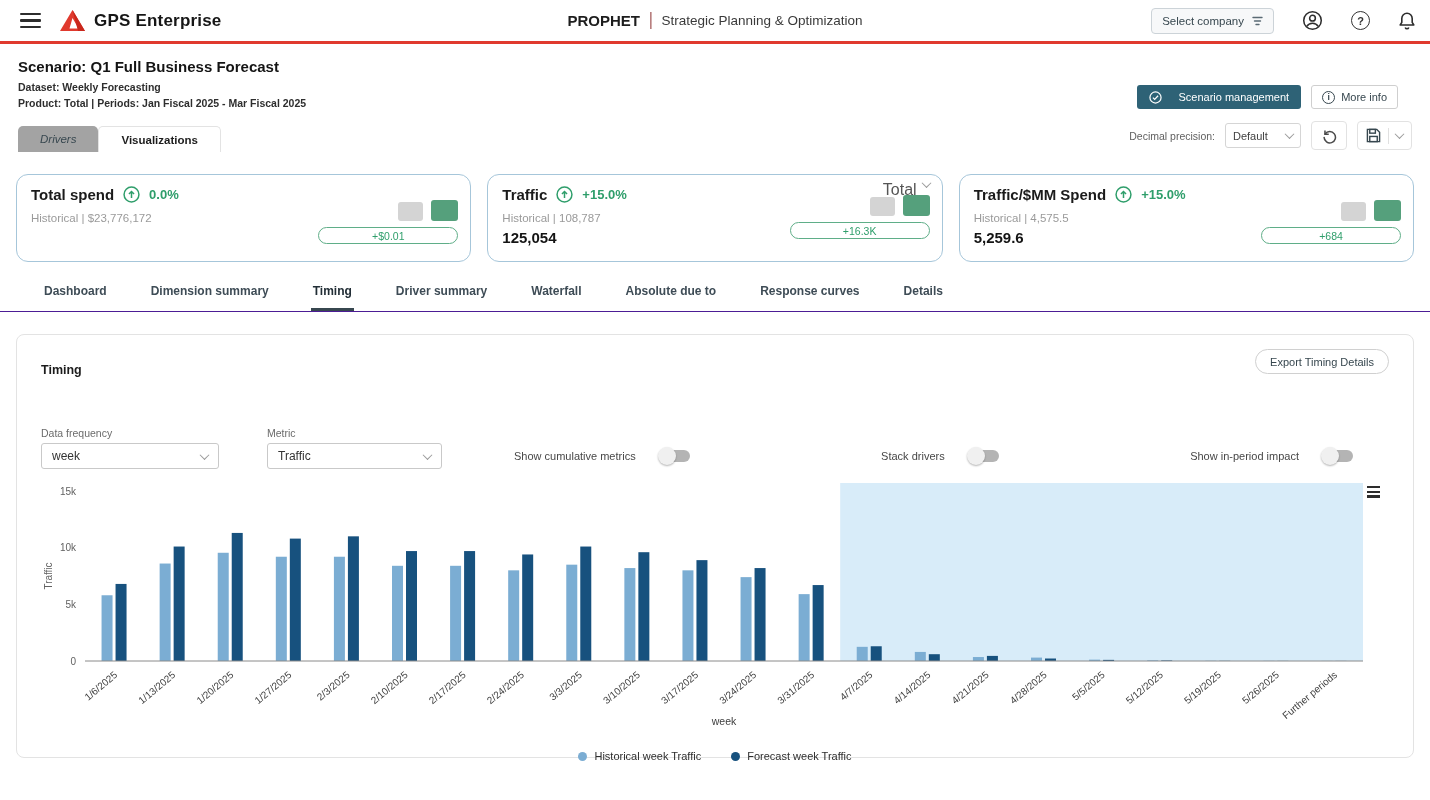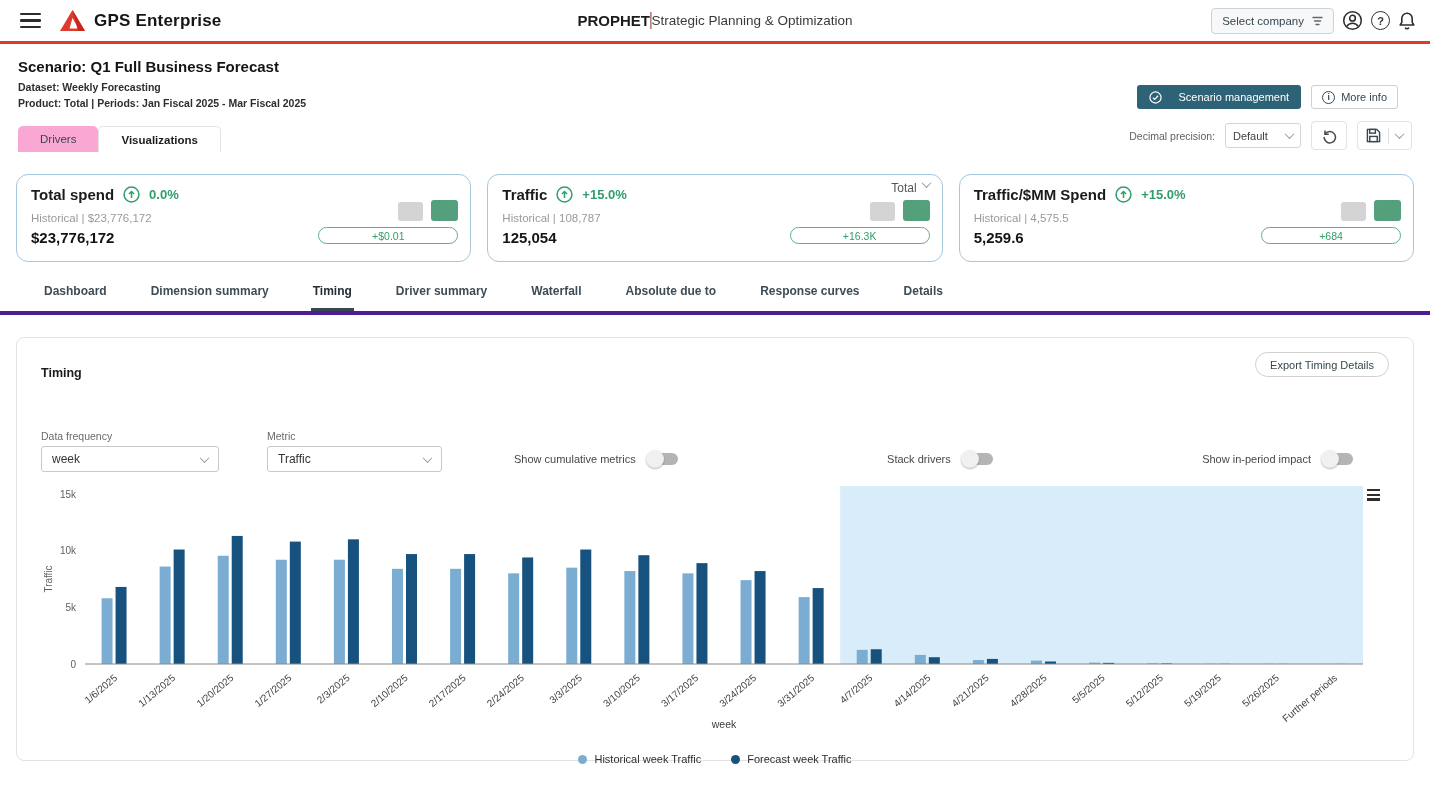--- a/index.html
+++ b/index.html
@@ -13,25 +13,25 @@
   button{font-family:inherit; cursor:pointer; background:none; border:none;}
 
   
   .topbar{height:44px; display:flex; align-items:center; padding:0 14px;
     border-bottom:3px solid var(--red); position:relative; background:#fff;}
   .hamburger{display:flex; flex-direction:column; gap:4px; padding:6px; margin-right:12px;}
   .hamburger i{display:block; width:21px; height:2.6px; background:#2d2d2d; border-radius:1px;}
   .logo{margin-right:8px; display:flex; align-items:center;}
   .app-name{font-size:17px; font-weight:700; letter-spacing:.2px; color:#161616;}
   .center-brand{position:absolute; left:50%; transform:translateX(-50%);
-    display:flex; align-items:center; white-space:nowrap;}
+    display:flex; align-items:center; gap:10px; white-space:nowrap;}
   .brand-main{font-size:15px; font-weight:700; color:#1d1d1d;}
   .brand-div{width:1.6px; height:17px; background:#8c2f2f;}
   .brand-sub{font-size:13.5px; color:#3a3a3a;}
-  .topbar-right{margin-left:auto; display:flex; align-items:center; gap:8px;}
+  .topbar-right{margin-left:auto; display:flex; align-items:center; gap:28px;}
   .select-company{display:flex; align-items:center; gap:8px; height:26px; padding:0 10px;
     border:1px solid #ccd3d8; border-radius:4px; background:#f7f8f9; font-size:11.5px; color:#37474f;}
   .round-icon{width:19px; height:19px; border-radius:50%; border:1.6px solid #333;
     display:flex; align-items:center; justify-content:center; font-size:11px; font-weight:700; color:#333;}
 
   
   .scenario-row{display:flex; align-items:flex-end; padding:14px 32px 0 18px;}
   .scenario-title{font-size:15px; font-weight:700; color:#141414;}
   .scenario-sub{font-size:10.5px; font-weight:600; color:#2e2e2e; margin-top:6px;}
   .scenario-sub2{font-size:10.5px; font-weight:700; color:#2e2e2e; margin-top:4px;}
@@ -40,21 +40,21 @@
     background:var(--teal); color:#fff; font-size:11px; border-radius:3px;}
   .btn-outline{display:flex; align-items:center; gap:6px; height:24px; padding:0 10px;
     border:1px solid #cfcfcf; border-radius:3px; background:#fff; font-size:11px; color:#37474f;}
   .circle-glyph{width:13px; height:13px; border-radius:50%; border:1.2px solid currentColor;
     display:flex; align-items:center; justify-content:center; font-size:8.5px; font-weight:700; line-height:1;}
 
   
   .toolbar-row{display:flex; align-items:flex-end; padding:12px 18px 0 18px;}
   .ptab{height:26px; padding:0 22px; display:flex; align-items:center; font-size:11.5px;
     color:#37474f; border-radius:5px 5px 0 0;}
-  .ptab.inactive{background:#f9a8d4;}
+  .ptab.inactive{background:#a3a3a3;font-style:italic;}
   .ptab.active{background:#fff; border:1px solid var(--line); border-bottom:none; font-weight:600; color:#1d1d1d;text-align:center;}
   .toolbar-right{margin-left:auto; display:flex; align-items:center; gap:10px; padding-bottom:2px;}
   .dp-label{font-size:10.5px; color:#616161;}
   .mini-select{display:flex; align-items:center; justify-content:space-between; width:76px; height:25px;
     border:1px solid #d5d5d5; border-radius:3px; padding:0 7px; font-size:11px; color:#424242; background:#fff;}
   .chev{width:7px; height:7px; border-right:1.6px solid #9a9a9a; border-bottom:1.6px solid #9a9a9a;
     transform:rotate(45deg) translate(-1px,-1px);}
   .chev.dark{border-color:#444;}
   .icon-btn{height:29px; min-width:36px; border:1px solid #e2e2e2; border-radius:4px; background:#fff;
     display:flex; align-items:center; justify-content:center; gap:7px; padding:0 8px;}
@@ -63,49 +63,49 @@
   
   .kpi-row{display:flex; gap:16px; padding:22px 16px 0 16px;}
   .kpi-card{flex:1; position:relative; border:1px solid var(--card-border); border-radius:12px;
     background:#fff; height:88px; padding:11px 14px;}
   .kpi-head{display:flex; align-items:center; gap:9px;}
   .kpi-title{font-size:15px; font-weight:700; color:#1b1b1b;}
   .kpi-delta{font-size:13px; font-weight:700; color:var(--green);}
   .kpi-historical{font-size:11.5px; color:var(--muted); margin-top:9px;}
   .kpi-value{font-size:15px; font-weight:700; margin-top:5px; color:#141414;}
   .kpi-right{position:absolute; top:6px; right:12px; display:flex; flex-direction:column; align-items:flex-end;}
-  .kpi-selector{display:flex; align-items:flex-start; gap:6px; font-size:12px; color:#555; height:14px; margin-bottom:5px;}
+  .kpi-selector{display:flex; align-items:flex-start; gap:6px; font-size:16px; color:#555; height:14px; }
   .kpi-right .spacer{height:19px;}
   .swatches{display:flex; gap:8px; align-items:flex-end;}
   .swatch{width:25px; height:19px; border-radius:3px;}
   .swatch.gray{background:#d4d4d4;}
   .swatch.green{background:#55a07c; width:27px; height:21px;}
   .pill{margin-top:6px; width:140px; height:17px; border:1px solid #5fae88; border-radius:10px;
     font-size:10.5px; color:var(--green); display:flex; align-items:center; justify-content:center; background:#fff;}
 
   
-  .view-tabs{display:flex; gap:40px; margin-top:22px; padding:0 0 0 42px; border-bottom:4px solid #4c1d95;}
+  .view-tabs{display:flex; gap:40px; margin-top:22px; padding:0 0 0 42px; border-bottom:1px solid #4c1d95;}
   .vtab{font-size:12px; font-weight:700; color:#3e4c56; padding:0 2px 10px 2px; border-bottom:3px solid transparent;}
   .vtab.active{color:#222e36; border-bottom-color:#37474f;}
 
   
   .panel{margin:22px 16px 0 16px; border:1px solid var(--line); border-radius:8px;
     height:424px; padding:16px 24px; position:relative; background:#fff;}
   .panel-title{font-size:12.5px; font-weight:700; color:#1c1c1c; margin-top:12px;}
   .export-btn{position:absolute; right:24px; top:14px; height:25px; padding:0 14px;
     border:1px solid #d0d0d0; border-radius:13px; background:#fff; font-size:11px; color:#37474f;}
   .filter-row{display:flex; align-items:flex-end; margin-top:14px;}
   .fgroup{display:flex; flex-direction:column; margin-right:48px;margin-top:36px;}
   .flabel{font-size:10.5px; color:#6b6b6b; margin-bottom:4px;}
   .fselect{display:flex; align-items:center; justify-content:space-between; height:26px;
     border:1px solid #c9c9c9; border-radius:3px; padding:0 10px; font-size:12px; color:#333; background:#fff;}
   .w178{width:178px;} .w175{width:175px;} .w265{width:265px;}
   .toggles{flex:1; display:flex; justify-content:space-between; align-items:center;
     height:26px; margin-left:24px; margin-right:36px;}
-  .toggle{display:flex; align-items:center; gap:12px;}
+  .toggle{display:flex; align-items:center; gap:24px;}
   .toggle-label{font-size:11px; color:#474747;}
   .switch{position:relative; width:30px; height:12px; background:#9c9c9c; opacity:.75; border-radius:7px; display:inline-block;}
   .switch .knob{position:absolute; left:-2px; top:-3px; width:18px; height:18px; border-radius:50%;
     background:#ececec; box-shadow:0 1px 2px rgba(0,0,0,.4);}
 
   
   .chart-wrap{position:relative; margin-top:10px;}
   .chart-menu{position:absolute; right:6px; top:4px; display:flex; flex-direction:column; gap:2.5px; padding:3px;}
   .chart-menu i{display:block; width:13px; height:2.2px; background:#2d2d2d;}
   svg text{font-family:"Liberation Sans", sans-serif;}
@@ -223,21 +223,20 @@
   <div class="kpi-card">
     <div class="kpi-head">
       <span class="kpi-title">Total spend</span>
       <svg width="17" height="17" viewBox="0 0 16 16">
           <circle cx="8" cy="8" r="7" fill="none" stroke="#2f9e6b" stroke-width="1.4"></circle>
           <path d="M8 11.2V5.4M5.6 7.6L8 5.2l2.4 2.4" fill="none" stroke="#2f9e6b" stroke-width="1.4"></path>
         </svg>
       <span class="kpi-delta">0.0%</span>
     </div>
     <div class="kpi-historical">Historical | $23,776,172</div>
-    <div class="kpi-value">$23,776,172</div>
     <div class="kpi-right">
       <span class="spacer"></span>
       <div class="swatches">
         <span class="swatch gray"></span>
         <span class="swatch green"></span>
       </div>
       <button class="pill">+$0.01</button>
     </div>
   </div>
 

